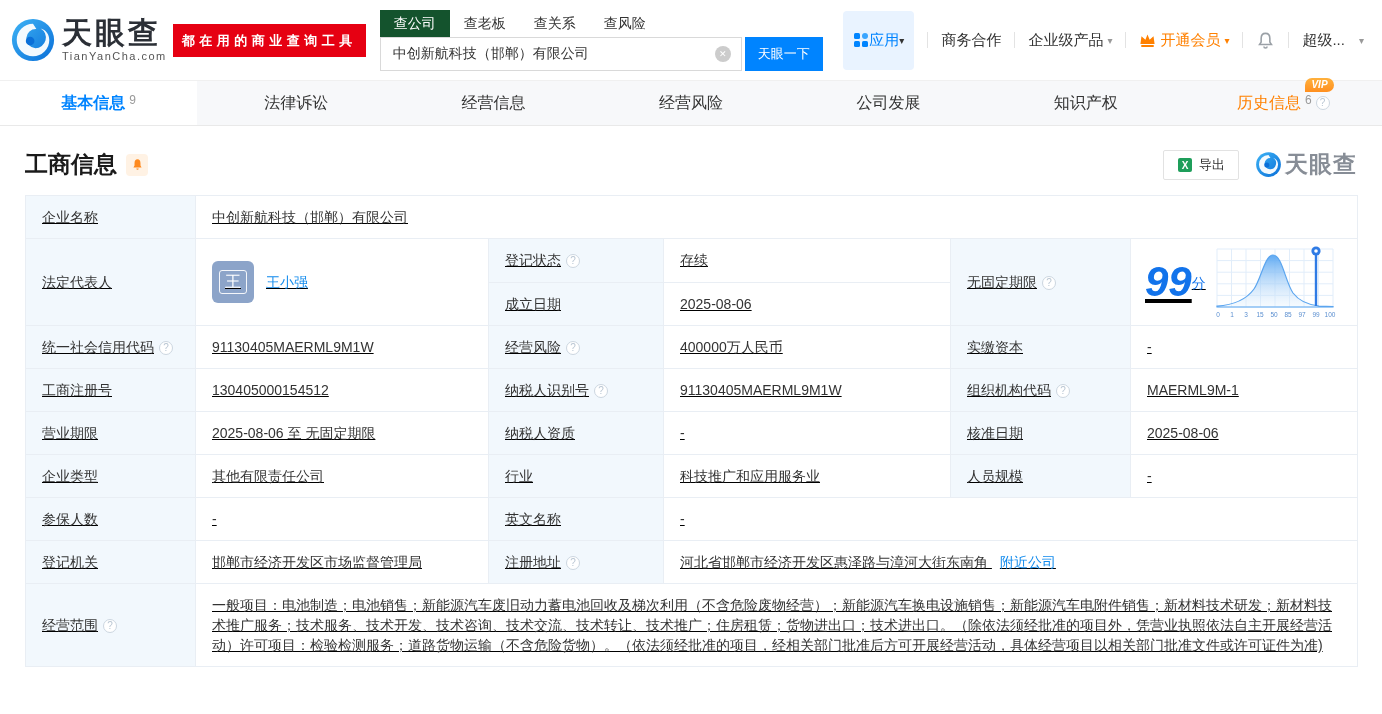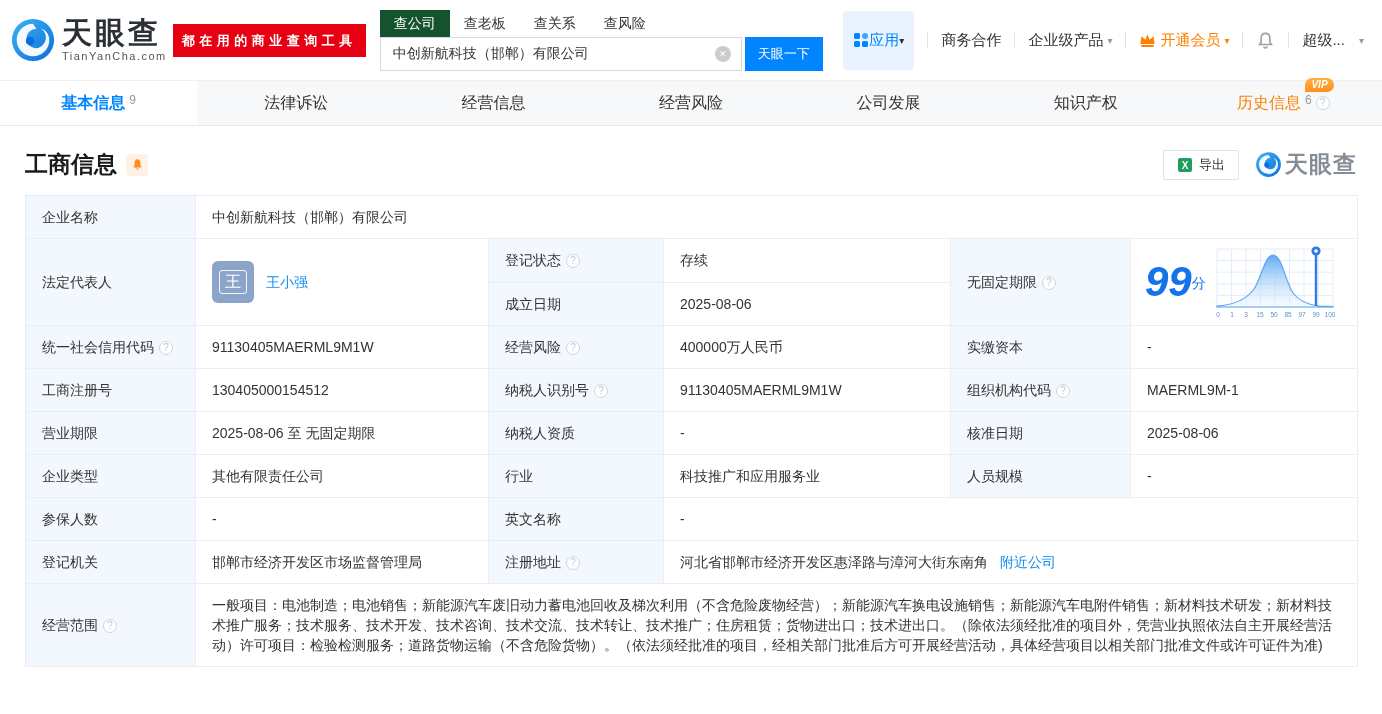--- a/index.html
+++ b/index.html
@@ -51,21 +51,21 @@
   .content { padding:0 25px; }
   .section-head { display:flex; align-items:center; padding:23px 0 15px; }
   .section-title { font-size:23px; font-weight:bold; color:#1a1a1a; }
   .bell-badge { width:22px; height:22px; background:#fff2e4; border-radius:4px; display:flex; align-items:center; justify-content:center; margin-left:9px; cursor:pointer; }
   .head-right { margin-left:auto; display:flex; align-items:center; gap:16px; }
   .export-btn { height:30px; padding:0 13px; background:#fff; border:1px solid #e2e2e2; border-radius:2px; display:flex; align-items:center; gap:6px; font-size:13px; color:#333; cursor:pointer; font-family:inherit; }
   .watermark { display:flex; align-items:center; gap:3px; }
   .watermark-text { font-size:23px; font-weight:bold; color:#878d96; letter-spacing:1px; }
 
   
-  .info-table { width:1332px; border-collapse:collapse; table-layout:fixed; }
+  .info-table { width:1332px; border-collapse:collapse; table-layout:fixed;text-decoration:underline; }
   .info-table td { border:1px solid #e9eef4; padding:11px 16px; font-size:14px; color:#333; vertical-align:middle; line-height:20px; }
   td.lbl { background:#f2f8fd; }
   td.val { background:#fff; }
   .green { color:#00a971; }
   a.blue-link { color:#128bed; text-decoration:none; cursor:pointer; }
   .rep-cell { display:flex; align-items:center; gap:12px; }
   .avatar { width:42px; height:42px; border-radius:6px; background:#8ca4c9; color:#fff; display:flex; align-items:center; justify-content:center; cursor:pointer; flex-shrink:0; }
   .avatar span { border:1px solid rgba(255,255,255,.9); border-radius:3px; padding:2px 5px; font-size:16px; line-height:18px; }
   .score-cell { padding:4px 8px 4px 14px !important; }
   .score-wrap { display:flex; align-items:center; gap:8px; }

